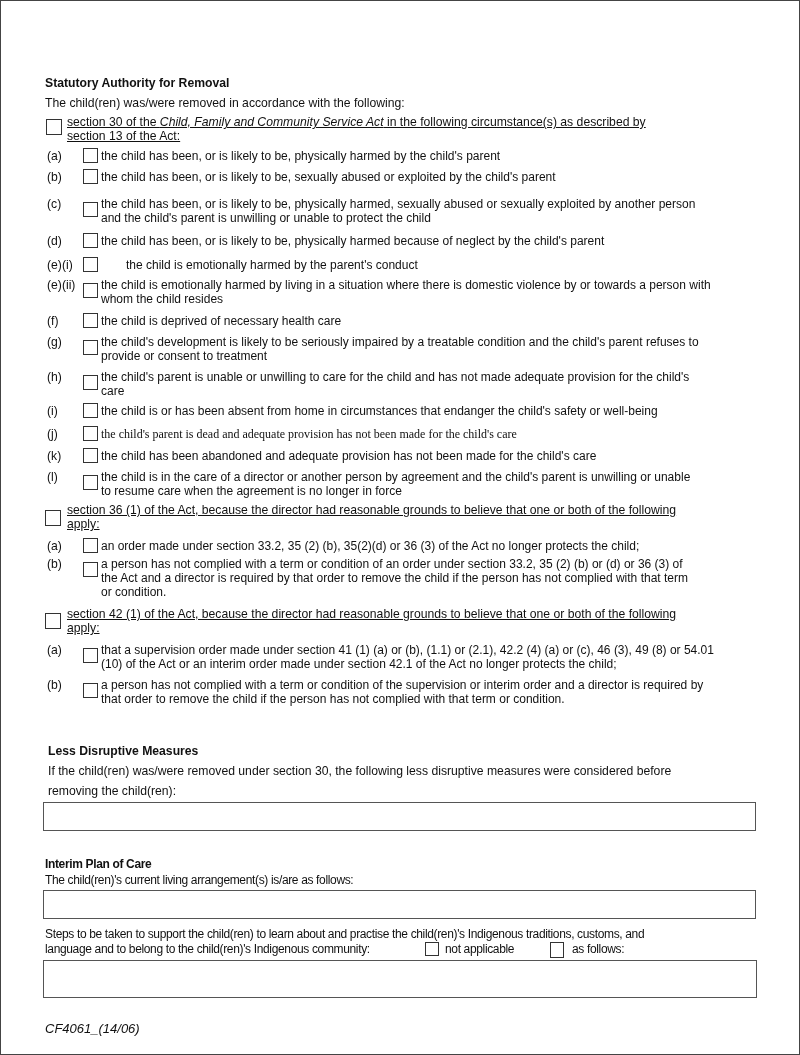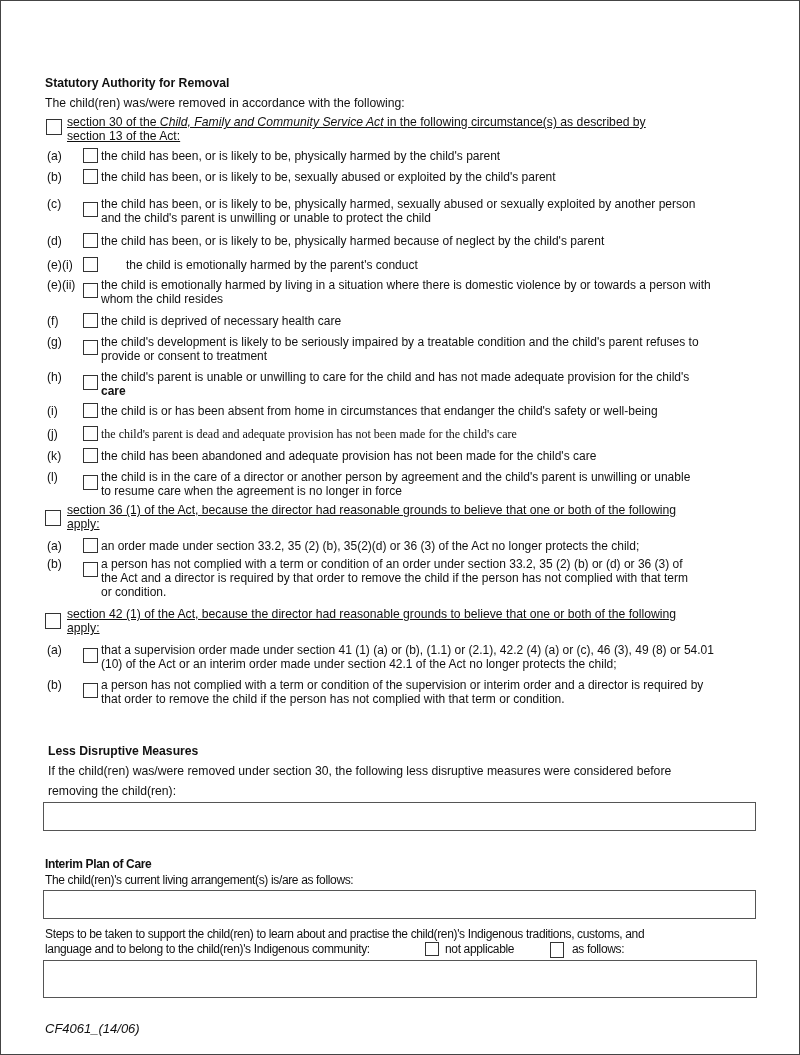--- a/index.html
+++ b/index.html
@@ -68,21 +68,21 @@
     <div class="label" style="top: 314px;">(f)</div>
     <div class="cb" style="left: 83px; top: 313px; height: 15px; width: 15px;"></div>
     <div class="item-text" style="top: 314px;">the child is deprived of necessary health care</div>
     <div class="label" style="top: 335px;">(g)</div>
     <div class="cb" style="left: 83px; top: 340px; height: 15px; width: 15px;"></div>
     <div class="item-text" style="top: 335px;">the child's development is likely to be seriously impaired by a treatable condition and the child's parent refuses to</div>
     <div class="item-text" style="top: 349px;">provide or consent to treatment</div>
     <div class="label" style="top: 370px;">(h)</div>
     <div class="cb" style="left: 83px; top: 375px; height: 15px; width: 15px;"></div>
     <div class="item-text" style="top: 370px;">the child's parent is unable or unwilling to care for the child and has not made adequate provision for the child's</div>
-    <div class="item-text" style="top: 384px; font-weight: bold;">care</div>
+    <div class="item-text" style="top: 384px;">care</div>
     <div class="label" style="top: 404px;">(i)</div>
     <div class="cb" style="left: 83px; top: 403px; height: 15px; width: 15px;"></div>
     <div class="item-text" style="top: 404px;">the child is or has been absent from home in circumstances that endanger the child's safety or well-being</div>
     <div class="label" style="top: 427px;">(j)</div>
     <div class="cb" style="left: 83px; top: 426px; height: 15px; width: 15px;"></div>
     <div class="item-text" style="top: 427px; font-family: Liberation Serif, serif;">the child's parent is dead and adequate provision has not been made for the child's care</div>
     <div class="label" style="top: 449px;">(k)</div>
     <div class="cb" style="left: 83px; top: 448px; height: 15px; width: 15px;"></div>
     <div class="item-text" style="top: 449px;">the child has been abandoned and adequate provision has not been made for the child's care</div>
     <div class="label" style="top: 470px;">(l)</div>

